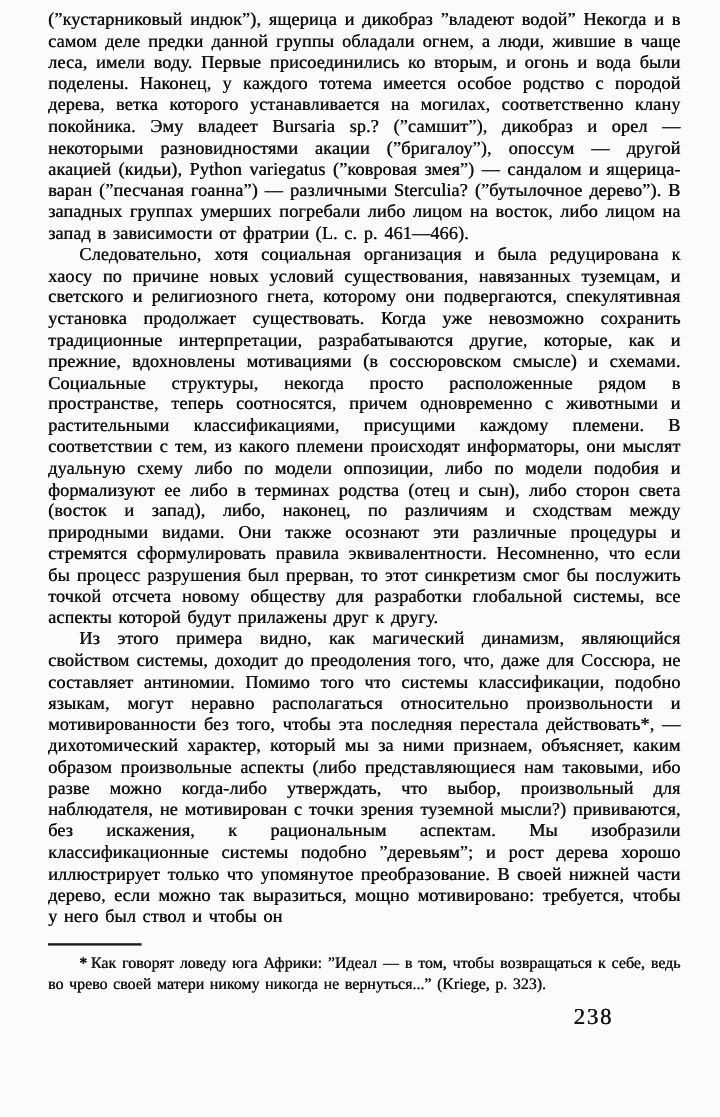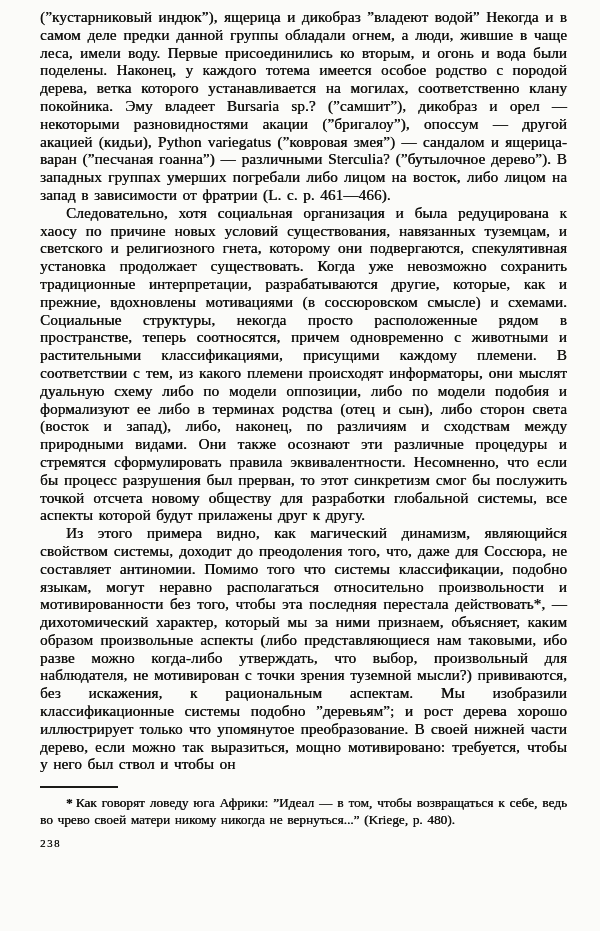--- a/index.html
+++ b/index.html
@@ -54,37 +54,37 @@
     text-indent: 26px;
     word-spacing: 1.3px;
     text-shadow: 0.3px 0 0 currentColor;
   }
   .fn-marker {
     font-weight: bold;
     padding-right: 3px;
   }
   .page-number {
     margin-top: 9px;
-    text-align: left;
-    font-size: 11px;
+    text-align: right;
+    font-size: 19px;
     letter-spacing: 1.5px;
     text-shadow: 0.3px 0 0 currentColor;
   }
 </style>
 </head>
 <body>
 
 <div class="page">
 
   <div class="text-block">
     <p class="para">(”кустарниковый индюк”), ящерица и дикобраз ”владеют водой” Некогда и в самом деле предки данной группы обладали огнем, а люди, жившие в чаще леса, имели воду. Первые присоединились ко вторым, и огонь и вода были поделены. Наконец, у каждого тотема имеется особое родство с породой дерева, ветка которого устанавливается на могилах, соответственно клану покойника. Эму владеет Bursaria sp.? (”самшит”), дикобраз и орел — некоторыми разновидностями акации (”бригалоу”), опоссум — другой акацией (кидьи), Python variegatus (”ковровая змея”) — сандалом и ящерица-варан (”песчаная гоанна”) — различными Sterculia? (”бутылочное дерево”). В западных группах умерших погребали либо лицом на восток, либо лицом на запад в зависимости от фратрии (L. c. p. 461—466).</p>
     <p class="para indent">Следовательно, хотя социальная организация и была редуцирована к хаосу по причине новых условий существования, навязанных туземцам, и светского и религиозного гнета, которому они подвергаются, спекулятивная установка продолжает существовать. Когда уже невозможно сохранить традиционные интерпретации, разрабатываются другие, которые, как и прежние, вдохновлены мотивациями (в соссюровском смысле) и схемами. Социальные структуры, некогда просто расположенные рядом в пространстве, теперь соотносятся, причем одновременно с животными и растительными классификациями, присущими каждому племени. В соответствии с тем, из какого племени происходят информаторы, они мыслят дуальную схему либо по модели оппозиции, либо по модели подобия и формализуют ее либо в терминах родства (отец и сын), либо сторон света (восток и запад), либо, наконец, по различиям и сходствам между природными видами. Они также осознают эти различные процедуры и стремятся сформулировать правила эквивалентности. Несомненно, что если бы процесс разрушения был прерван, то этот синкретизм смог бы послужить точкой отсчета новому обществу для разработки глобальной системы, все аспекты которой будут прилажены друг к другу.</p>
     <p class="para indent">Из этого примера видно, как магический динамизм, являющийся свойством системы, доходит до преодоления того, что, даже для Соссюра, не составляет антиномии. Помимо того что системы классификации, подобно языкам, могут неравно располагаться относительно произвольности и мотивированности без того, чтобы эта последняя перестала действовать*, — дихотомический характер, который мы за ними признаем, объясняет, каким образом произвольные аспекты (либо представляющиеся нам таковыми, ибо разве можно когда-либо утверждать, что выбор, произвольный для наблюдателя, не мотивирован с точки зрения туземной мысли?) прививаются, без искажения, к рациональным аспектам. Мы изобразили классификационные системы подобно ”деревьям”; и рост дерева хорошо иллюстрирует только что упомянутое преобразование. В своей нижней части дерево, если можно так выразиться, мощно мотивировано: требуется, чтобы у него был ствол и чтобы он</p>
   </div>
 
   <div class="footnote-area">
     <div class="footnote-rule"></div>
-    <p class="footnote"><span class="fn-marker">*</span><span>Как говорят ловеду юга Африки: ”Идеал — в том, чтобы возвращаться к себе, ведь во чрево своей матери никому никогда не вернуться...” (Kriege, p. 480).</span></p>
+    <p class="footnote"><span class="fn-marker">*</span><span>Как говорят ловеду юга Африки: ”Идеал — в том, чтобы возвращаться к себе, ведь во чрево своей матери никому никогда не вернуться...” (Kriege, p. 323).</span></p>
   </div>
 
   <div class="page-number">238</div>
 
 </div>
 
 </body></html>

